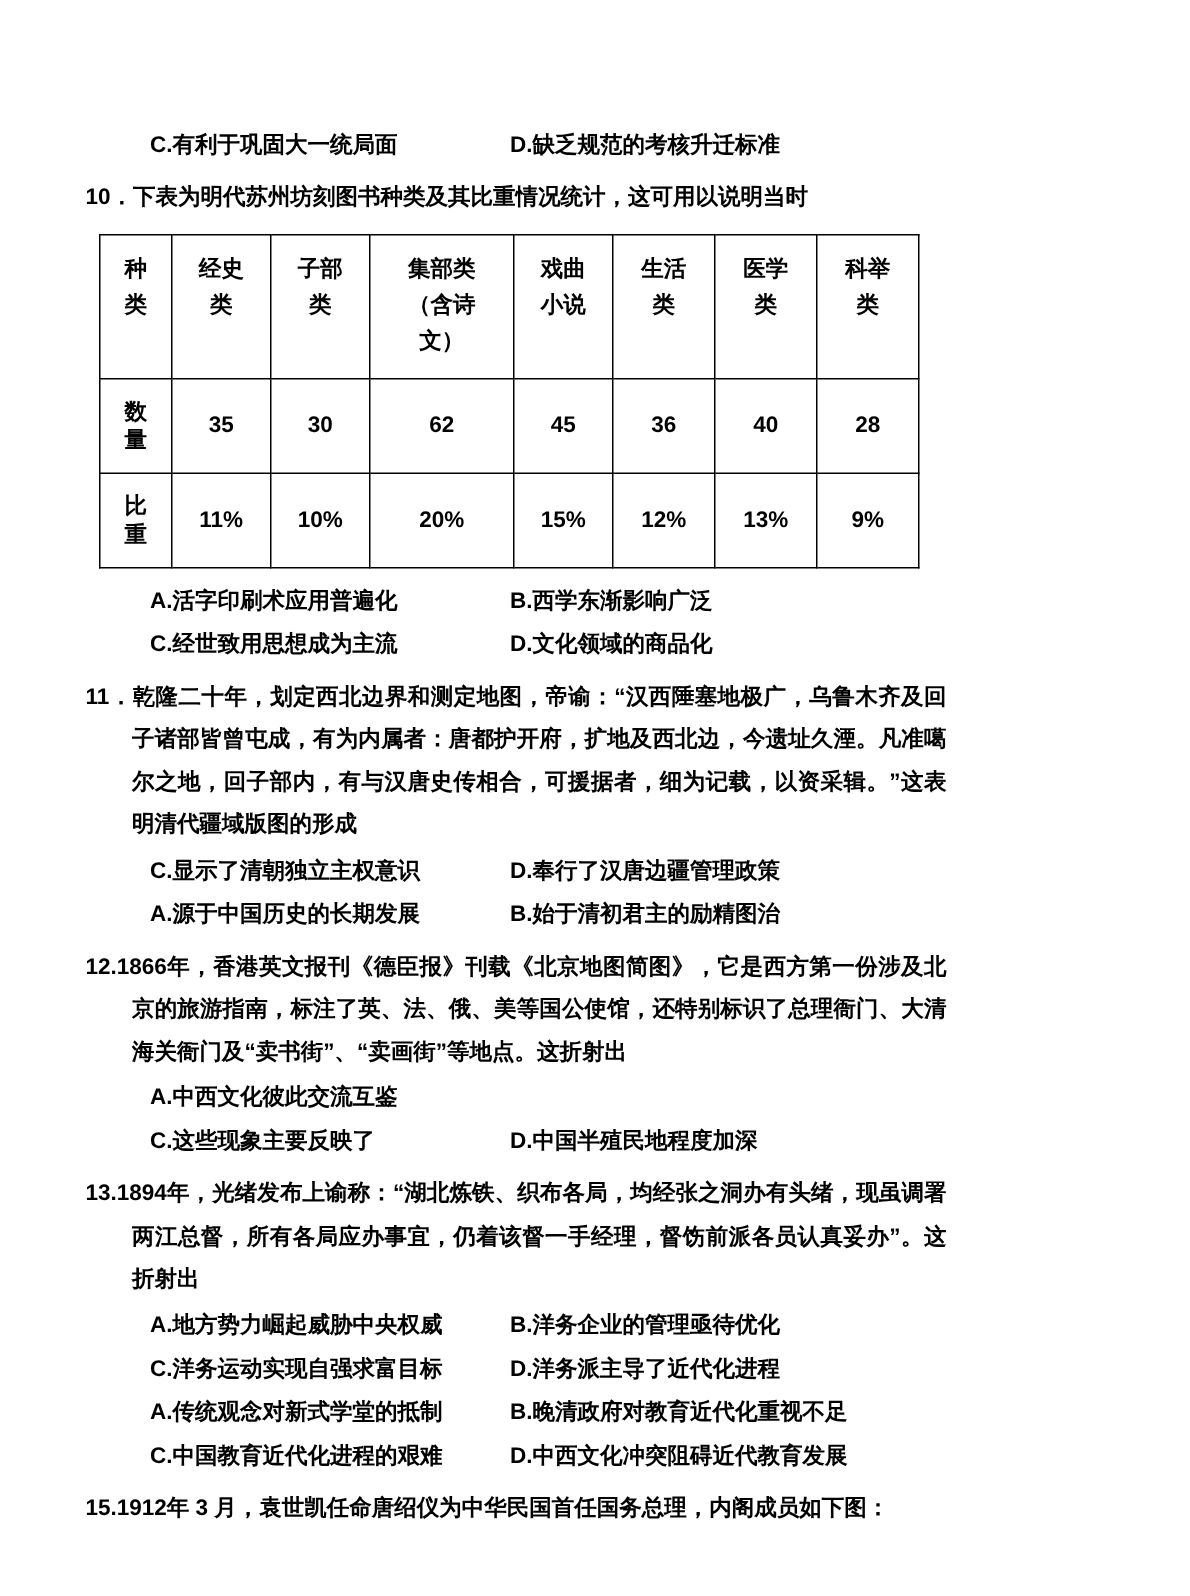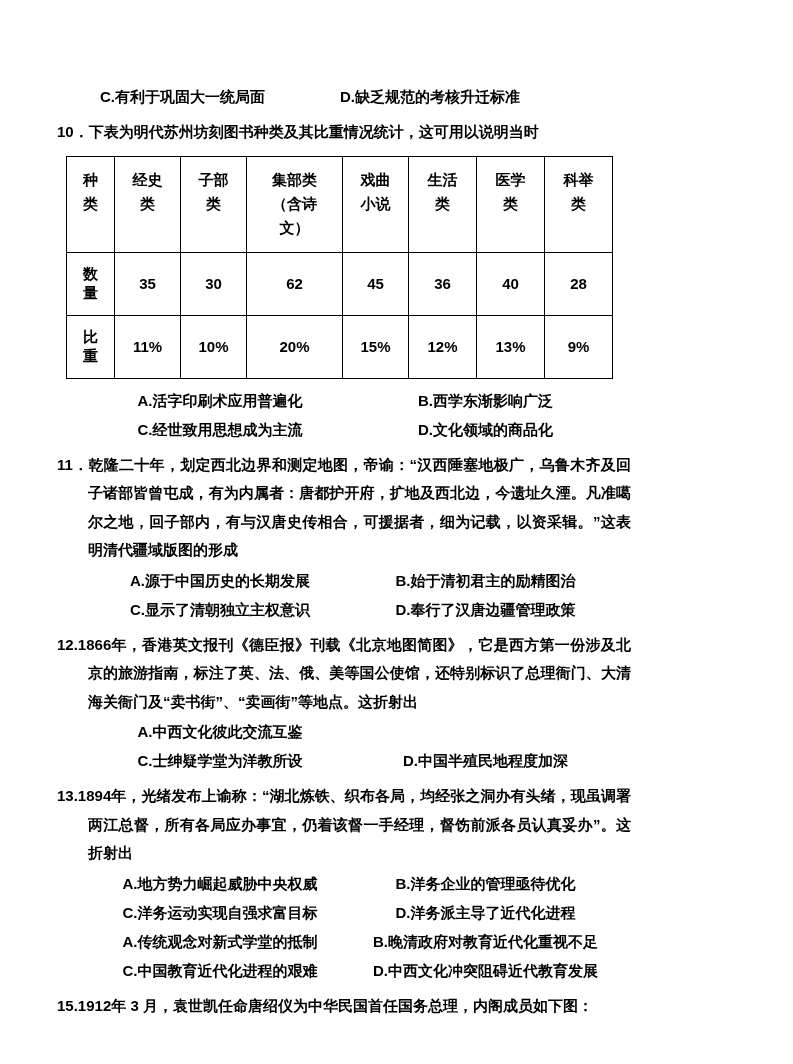--- a/index.html
+++ b/index.html
@@ -27,21 +27,20 @@
     margin: 7px 0 1px 0;
     padding-left: 31px;
     text-indent: -31px;
     line-height: 28.5px;
     text-align: justify;
   }
   .opt-row {
     display: flex;
     padding-left: 43px;
     line-height: 29px;
-    text-align: center;
   }
   .opt-l { width: 240px; flex-shrink: 0; }
   .opt-r { flex: 1; }
   table.qtable {
     border-collapse: collapse;
     table-layout: fixed;
     margin: 9px 0 7px 9px;
     font-size: 15px;
     font-weight: bold;
   }
@@ -128,36 +127,36 @@
     </div>
     <div class="opt-row">
       <span class="opt-l">C.经世致用思想成为主流</span>
       <span class="opt-r">D.文化领域的商品化</span>
     </div>
   </div>
 
   <div class="question">
     <p class="stem"><span>11．</span><span>乾隆二十年，划定西北边界和测定地图，帝谕：“汉西陲塞地极广，乌鲁木齐及回子诸部皆曾屯成，有为内属者：唐都护开府，扩地及西北边，今遗址久湮。凡准噶尔之地，回子部内，有与汉唐史传相合，可援据者，细为记载，以资采辑。”这表明清代疆域版图的形成</span></p>
     <div class="opt-row">
+      <span class="opt-l">C.显示了清朝独立主权意识</span>
+      <span class="opt-r">D.奉行了汉唐边疆管理政策</span>
+    </div>
+    <div class="opt-row">
       <span class="opt-l">A.源于中国历史的长期发展</span>
       <span class="opt-r">B.始于清初君主的励精图治</span>
-    </div>
-    <div class="opt-row">
-      <span class="opt-l">C.显示了清朝独立主权意识</span>
-      <span class="opt-r">D.奉行了汉唐边疆管理政策</span>
     </div>
   </div>
 
   <div class="question">
     <p class="stem"><span>12.</span><span>1866年，香港英文报刊《德臣报》刊载《北京地图简图》，它是西方第一份涉及北京的旅游指南，标注了英、法、俄、美等国公使馆，还特别标识了总理衙门、大清海关衙门及“卖书街”、“卖画街”等地点。这折射出</span></p>
     <div class="opt-row">
       <span class="opt-l">A.中西文化彼此交流互鉴</span>
     </div>
     <div class="opt-row">
-      <span class="opt-l">C.士绅疑学堂为洋教所设</span>
+      <span class="opt-l">C.这些现象主要反映了</span>
       <span class="opt-r">D.中国半殖民地程度加深</span>
     </div>
   </div>
 
   <div class="question">
     <p class="stem"><span>13.</span><span>1894年，光绪发布上谕称：“湖北炼铁、织布各局，均经张之洞办有头绪，现虽调署两江总督，所有各局应办事宜，仍着该督一手经理，督饬前派各员认真妥办”。这折射出</span></p>
     <div class="opt-row">
       <span class="opt-l">A.地方势力崛起威胁中央权威</span>
       <span class="opt-r">B.洋务企业的管理亟待优化</span>
     </div>

